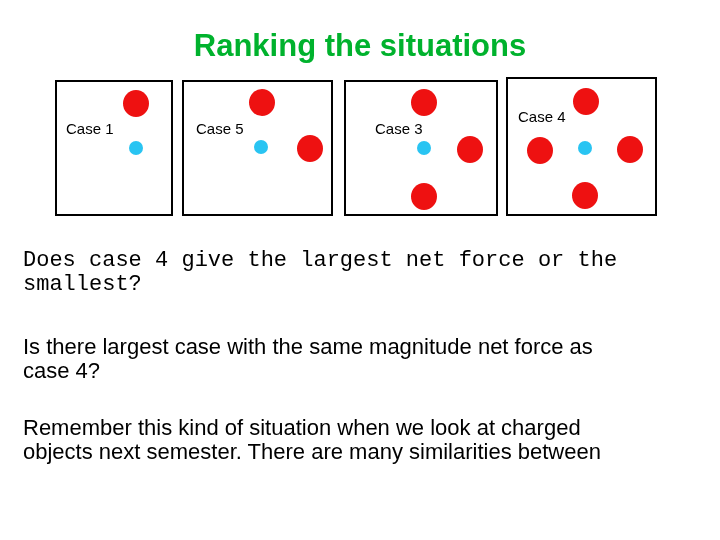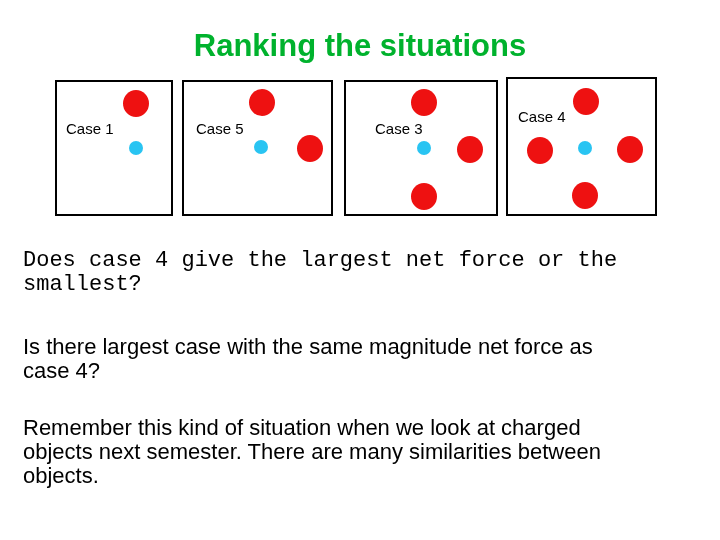--- a/index.html
+++ b/index.html
@@ -107,16 +107,15 @@
   </div>
 
   <div class="para p2">
     <div>Is there largest case with the same magnitude net force as</div>
     <div>case 4?</div>
   </div>
 
   <div class="para p3">
     <div>Remember this kind of situation when we look at charged</div>
     <div>objects next semester. There are many similarities between</div>
-    <div>objects.</div>
   </div>
 
 </div>
 
 </body></html>

